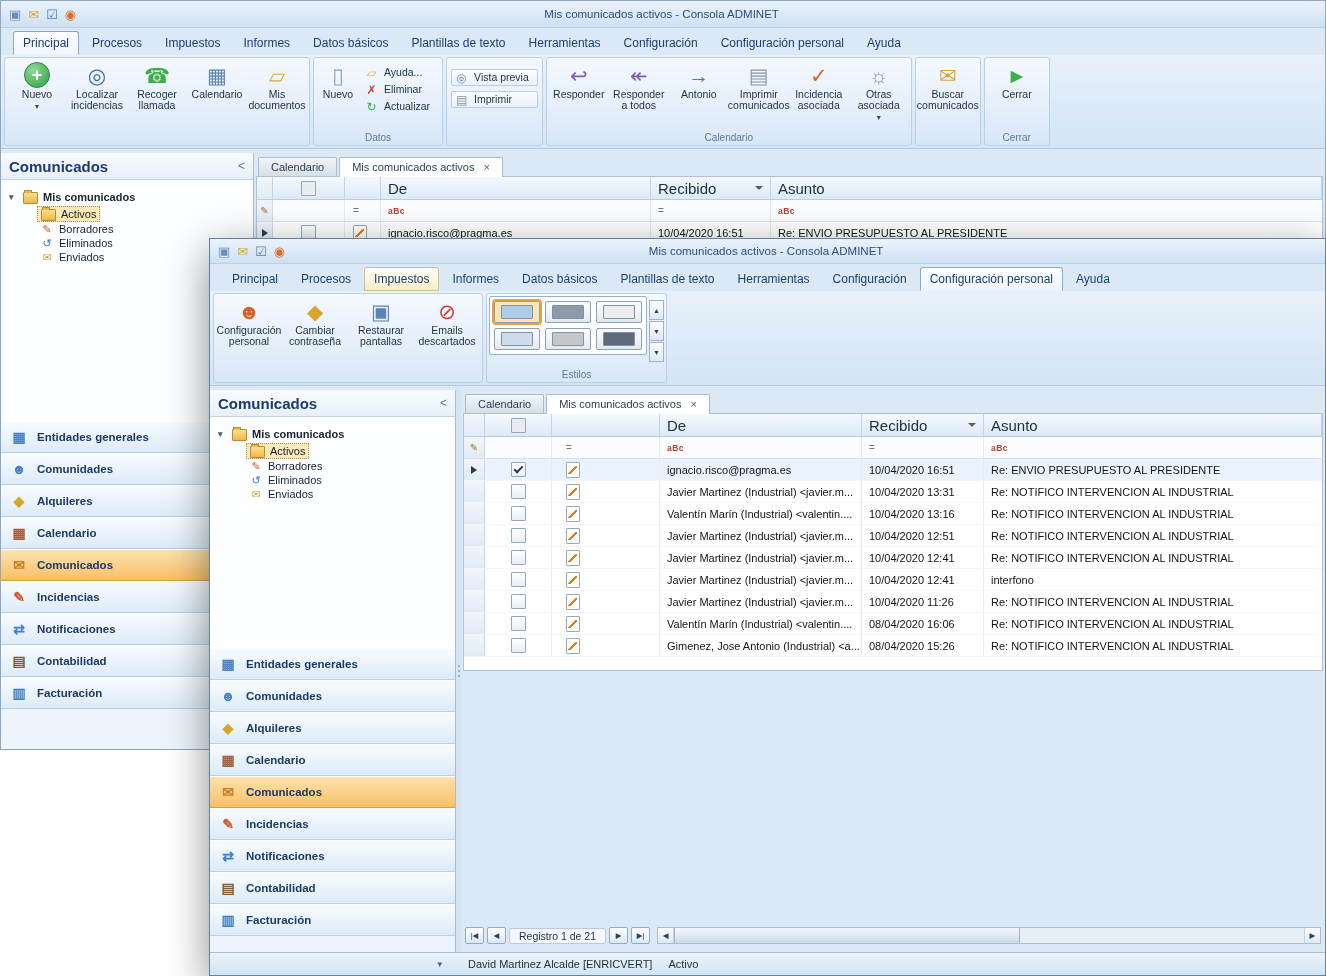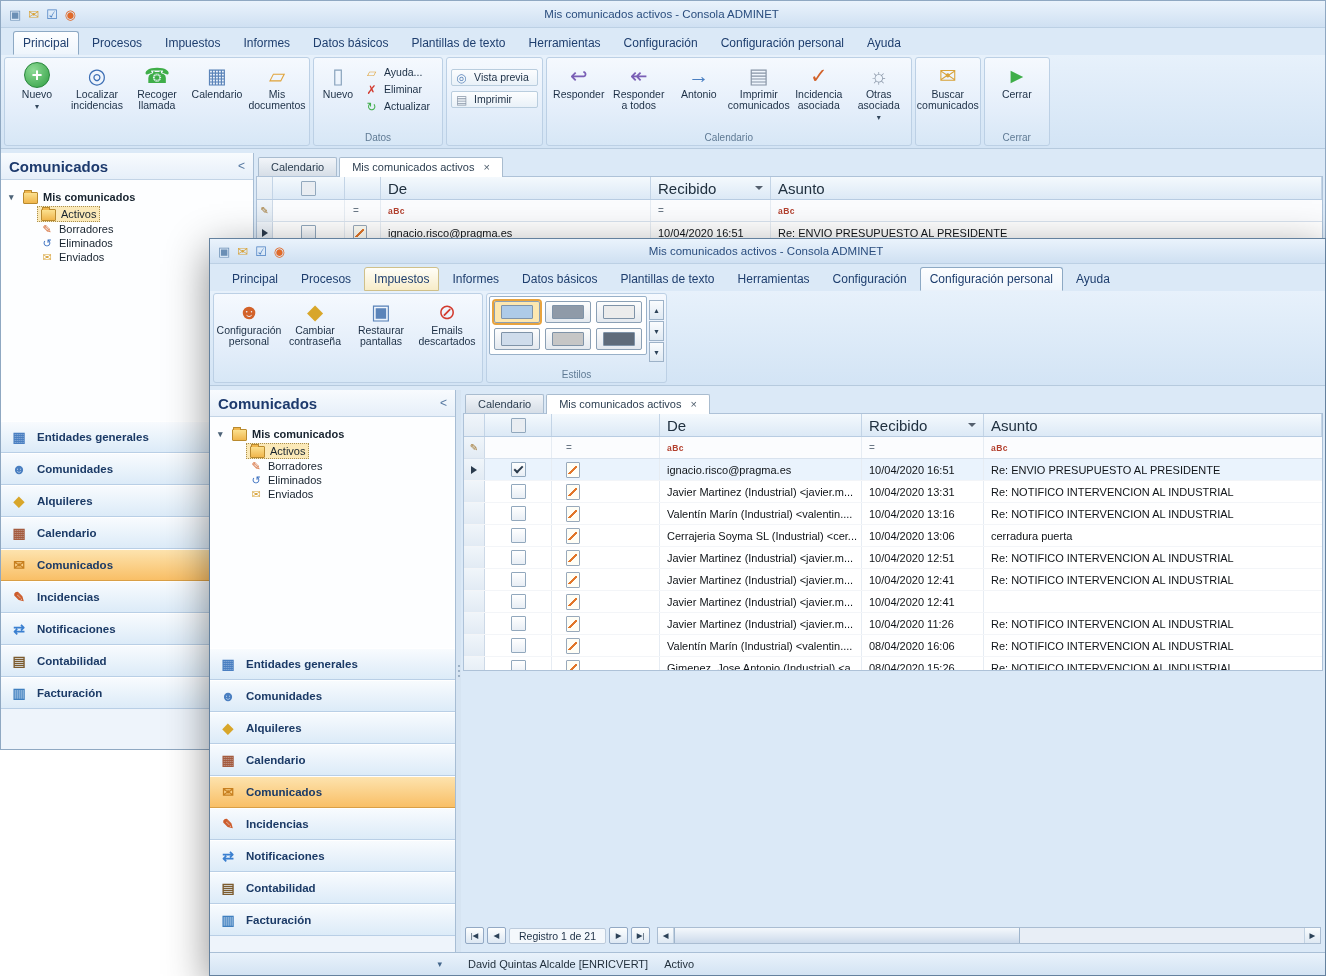--- a/index.html
+++ b/index.html
@@ -730,32 +730,20 @@
                 <span class="cb"></span>
               </div>
               <div class="cc c-ico">
                 <span class="note"></span>
               </div>
               <div class="cc c-de">Valentín Marín (Industrial) &lt;valentin....</div>
               <div class="cc c-rec">10/04/2020 13:16</div>
               <div class="cc c-as">Re: NOTIFICO INTERVENCION AL INDUSTRIAL</div>
             </div>
 
-            <div class="grow">
-              <div class="cc c-ind"></div>
-              <div class="cc c-cb">
-                <span class="cb"></span>
-              </div>
-              <div class="cc c-ico">
-                <span class="note"></span>
-              </div>
-              <div class="cc c-de">Cerrajeria Soyma SL (Industrial) &lt;cer...</div>
-              <div class="cc c-rec">10/04/2020 13:06</div>
-              <div class="cc c-as">cerradura puerta</div>
-            </div>
 
             <div class="grow">
               <div class="cc c-ind"></div>
               <div class="cc c-cb">
                 <span class="cb"></span>
               </div>
               <div class="cc c-ico">
                 <span class="note"></span>
               </div>
               <div class="cc c-de">Javier Martinez (Industrial) &lt;javier.m...</div>
@@ -779,20 +767,21 @@
             <div class="grow">
               <div class="cc c-ind"></div>
               <div class="cc c-cb">
                 <span class="cb"></span>
               </div>
               <div class="cc c-ico">
                 <span class="note"></span>
               </div>
               <div class="cc c-de">Javier Martinez (Industrial) &lt;javier.m...</div>
               <div class="cc c-rec">10/04/2020 12:41</div>
+              <div class="cc c-as">interfono</div>
             </div>
 
             <div class="grow">
               <div class="cc c-ind"></div>
               <div class="cc c-cb">
                 <span class="cb"></span>
               </div>
               <div class="cc c-ico">
                 <span class="note"></span>
               </div>
@@ -842,16 +831,16 @@
           <div class="harrow r">▶</div>
         </div>
       </div>
     </div>
   </div>
 
   <div class="statusbar">
     <div class="sb-left">
         <span>▾</span>
       </div>
-    <span class="sb-user">David Quintas Alcalde [ENRICVERT]</span>
+    <span class="sb-user">David Martinez Alcalde [ENRICVERT]</span>
     <span class="sb-state">Activo</span>
   </div>
 </div>
 
 </body></html>

